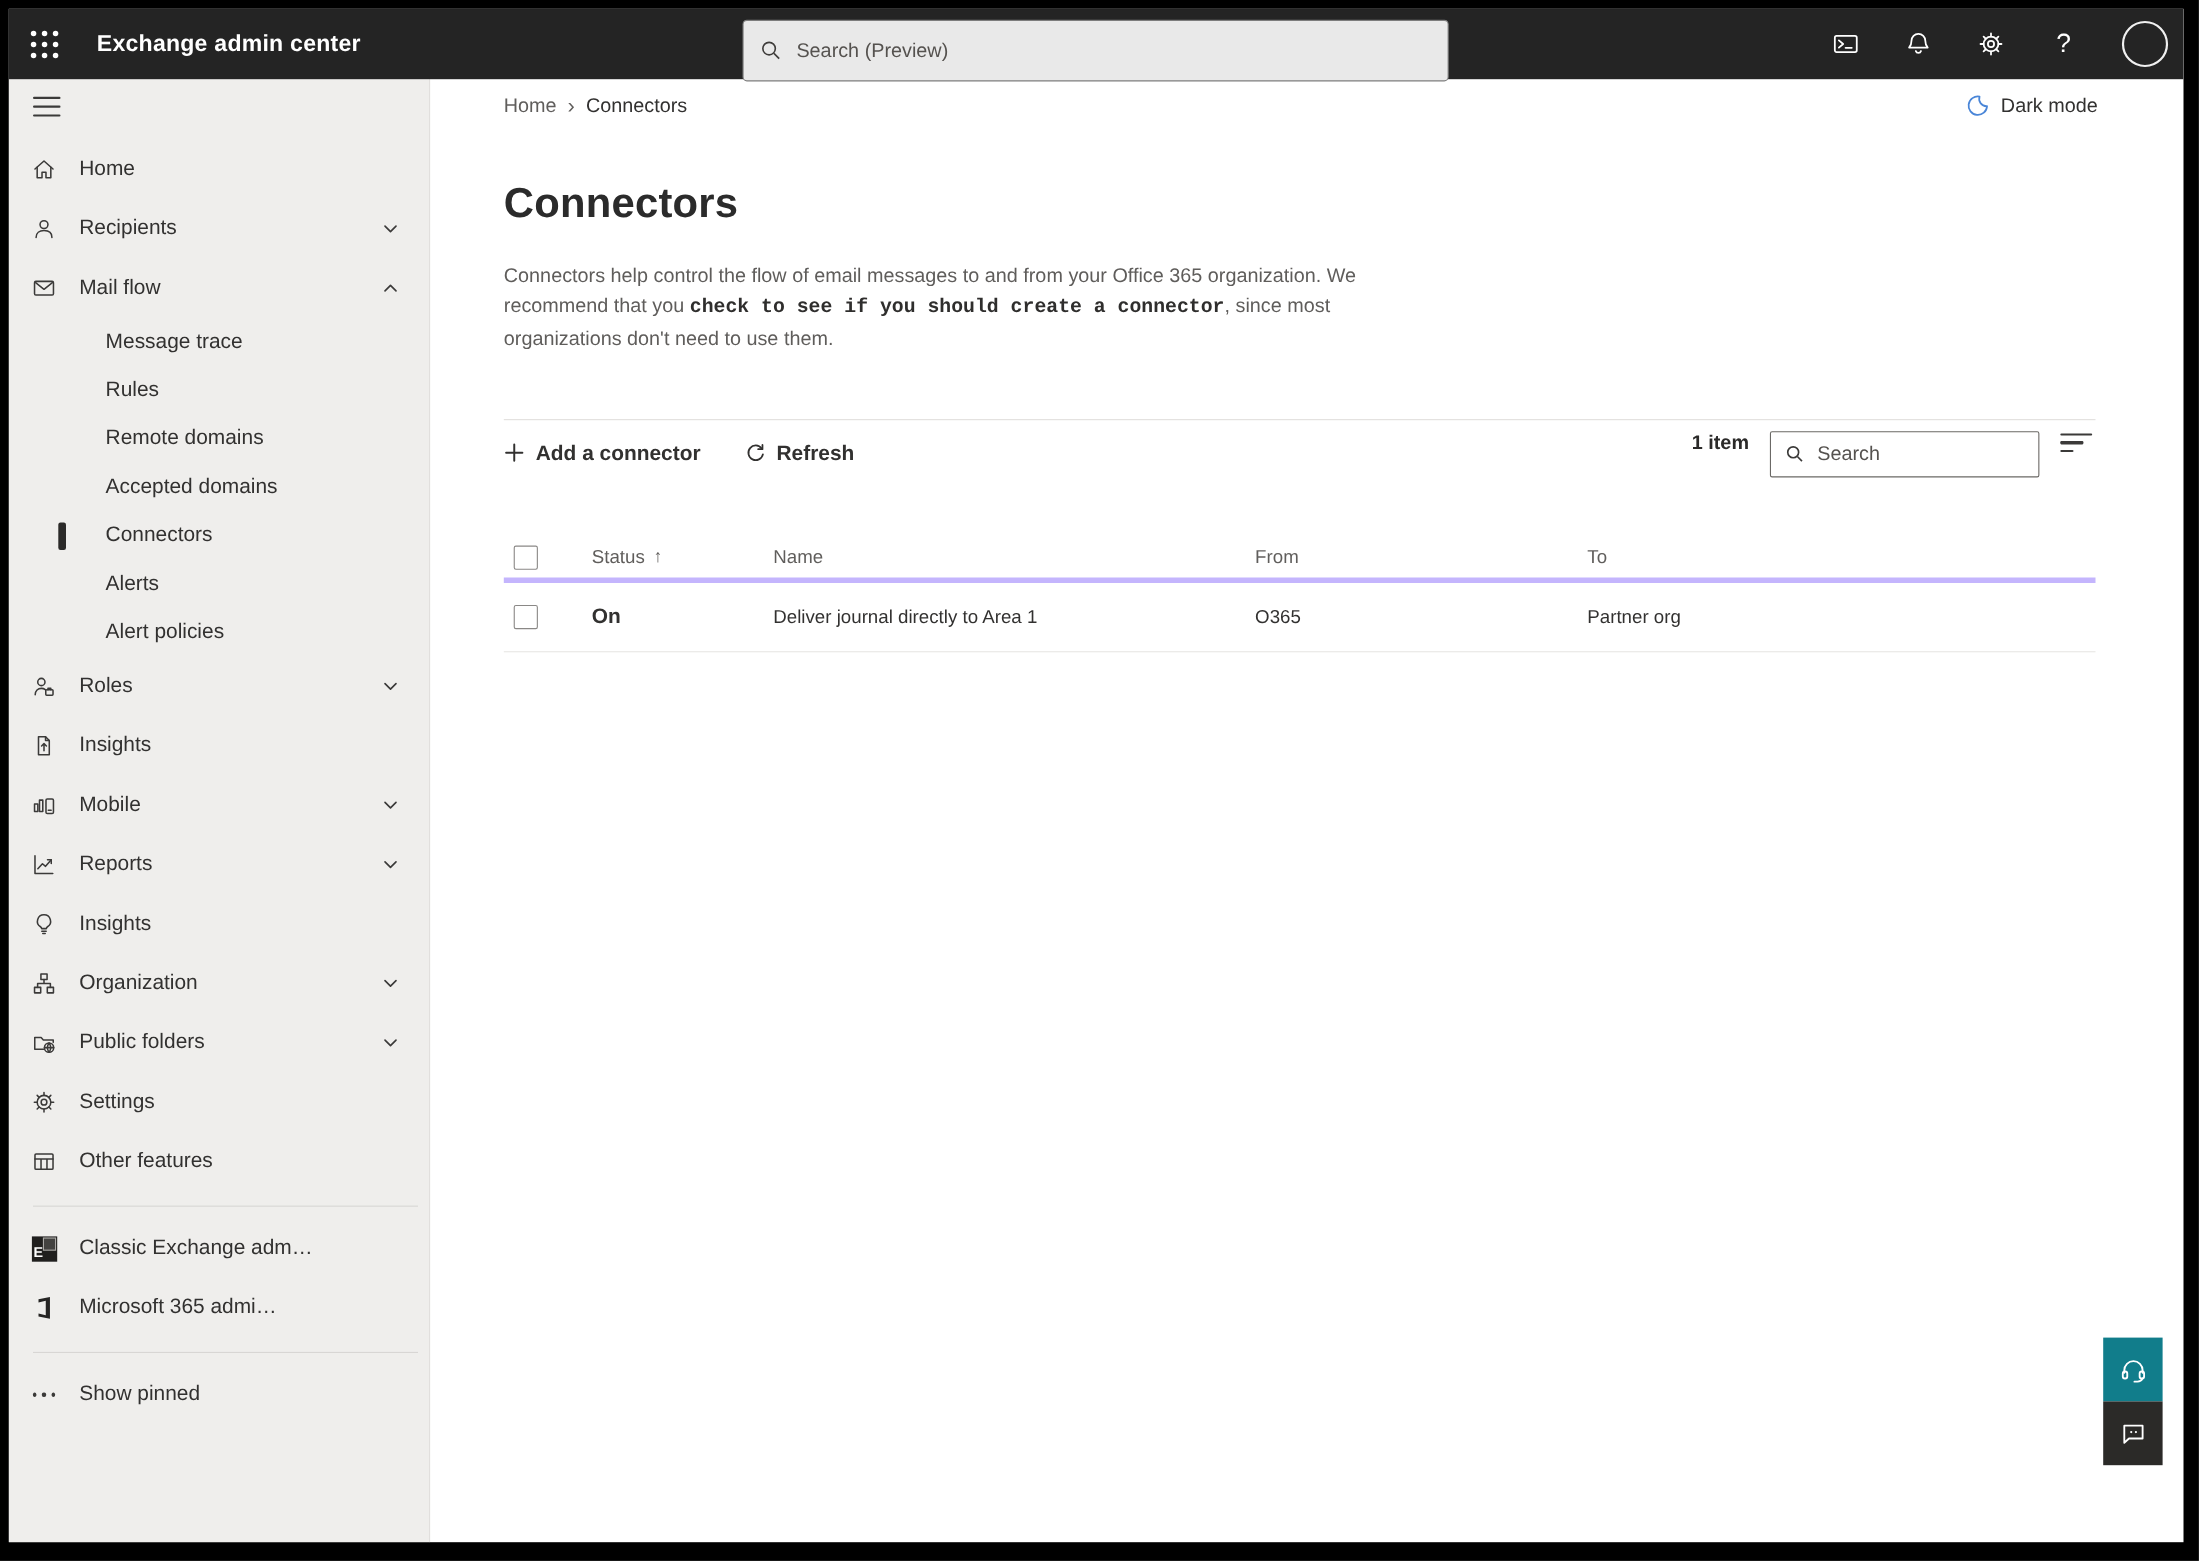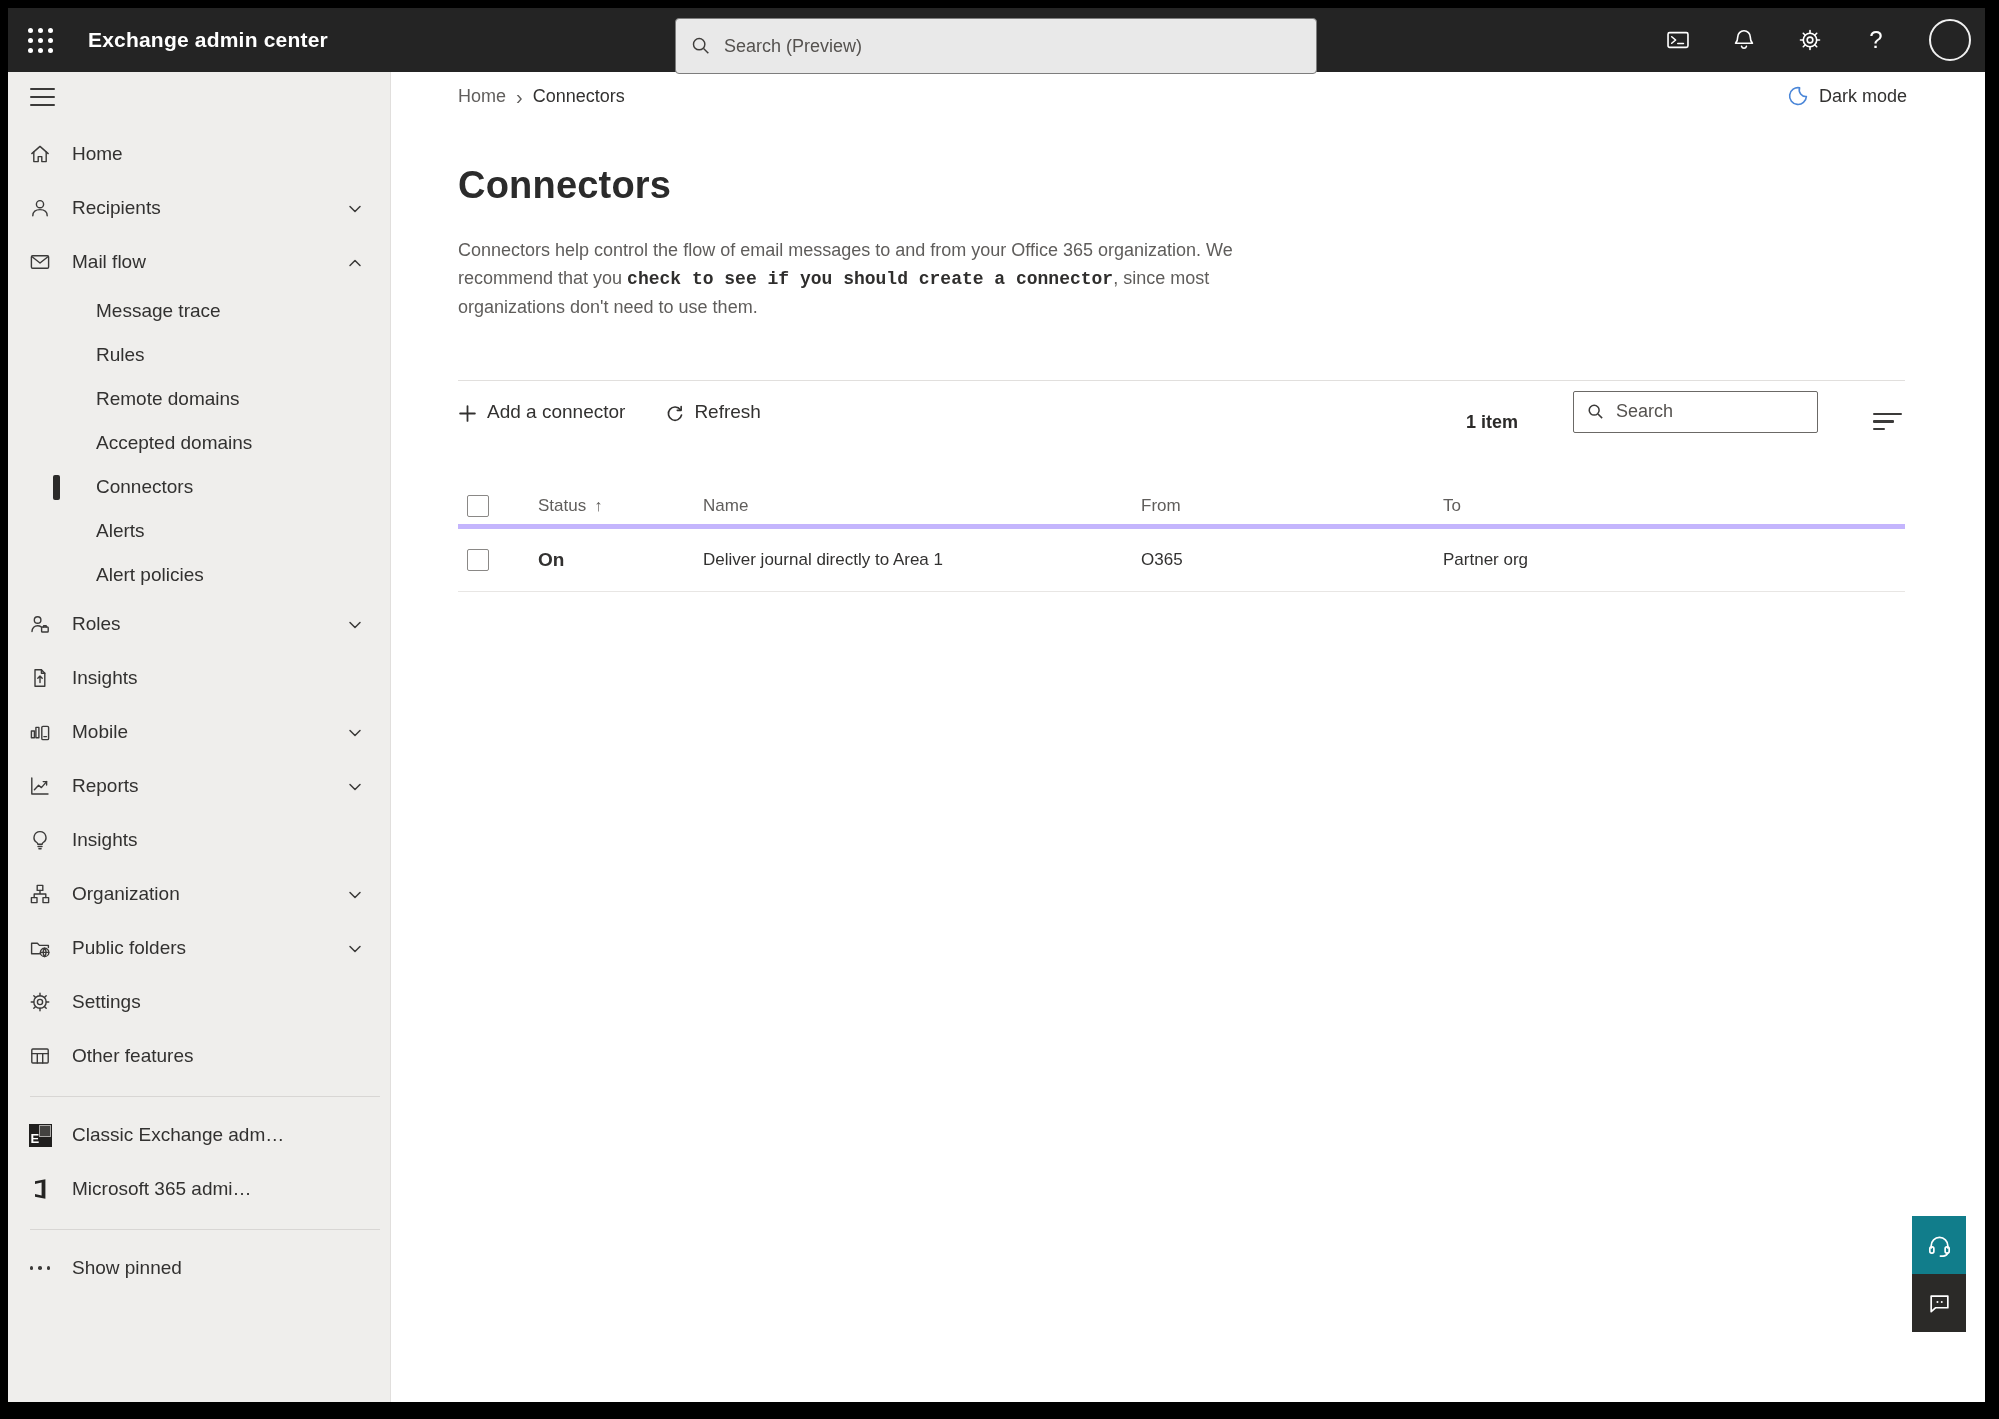--- a/index.html
+++ b/index.html
@@ -56,24 +56,24 @@
   .bc-cur { color:#323130; }
   .darkmode { position:absolute; top:13px; right:78px; display:flex; align-items:center; gap:10px; font-size:18px; color:#323130; cursor:pointer; }
   .darkmode svg { width:22px; height:22px; fill:none; stroke-width:1.6; stroke-linecap:round; stroke-linejoin:round; }
 
   .page-title { margin-top:57px; font-size:38px; font-weight:700; color:#2b2b2b; letter-spacing:.2px; }
   .page-desc { margin-top:29px; width:852px; font-size:18px; line-height:28px; color:#5f5d5b; }
   .page-desc .emph { color:#2f2e2d; font-weight:600; cursor:pointer;font-family:Liberation Mono, monospace; }
 
   .content { width:1447px; }
   .toolbar { margin-top:59px; border-top:1px solid #e1dfdd; height:62px; display:flex; align-items:center; }
-  .tool-btn { display:flex; align-items:flex-end; gap:10px; font-size:19px; color:#323130; cursor:pointer; }
+  .tool-btn { display:flex; align-items:flex-start; gap:10px; font-size:19px; color:#323130; cursor:pointer;font-weight:bold; }
   .tool-btn + .tool-btn { margin-left:40px; }
   .tool-btn svg { width:19px; height:19px; stroke:#323130; fill:none; stroke-width:1.7; stroke-linecap:round; stroke-linejoin:round; }
-  .tool-right { margin-left:auto; display:flex; align-items:flex-end;gap:36px; }
+  .tool-right { margin-left:auto; display:flex; align-items:flex-start; }
   .item-count { font-weight:700; font-size:18px; color:#2b2a29; }
   .list-search { margin-left:19px; width:245px; height:42px; border:1px solid #6b6966; border-radius:2px; display:flex; align-items:center; padding:0 12px; background:#fff; }
   .list-search svg { width:19px; height:19px; stroke:#3b3a39; fill:none; stroke-width:1.6; flex:0 0 auto; }
   .list-search input { flex:1; margin-left:11px; border:none; outline:none; font-size:18px; color:#3b3a39; font-family:inherit; background:transparent; }
   .list-search input::placeholder { color:#55524f; }
   .filter-btn { margin-left:19px; margin-right:2px; width:30px; height:22px; display:flex; flex-direction:column; justify-content:space-between; padding:2px 0; cursor:pointer; }
   .filter-btn i { height:2.4px; background:#3b3a39; border-radius:1px; }
   .filter-btn i:nth-child(1){ width:29px; } .filter-btn i:nth-child(2){ width:21px; } .filter-btn i:nth-child(3){ width:12px; }
 
   .table { margin-top:45px; }

